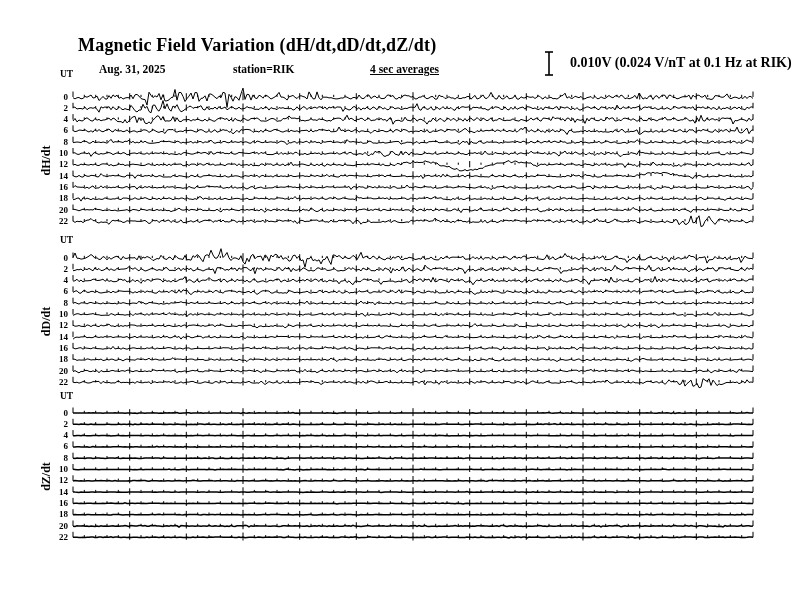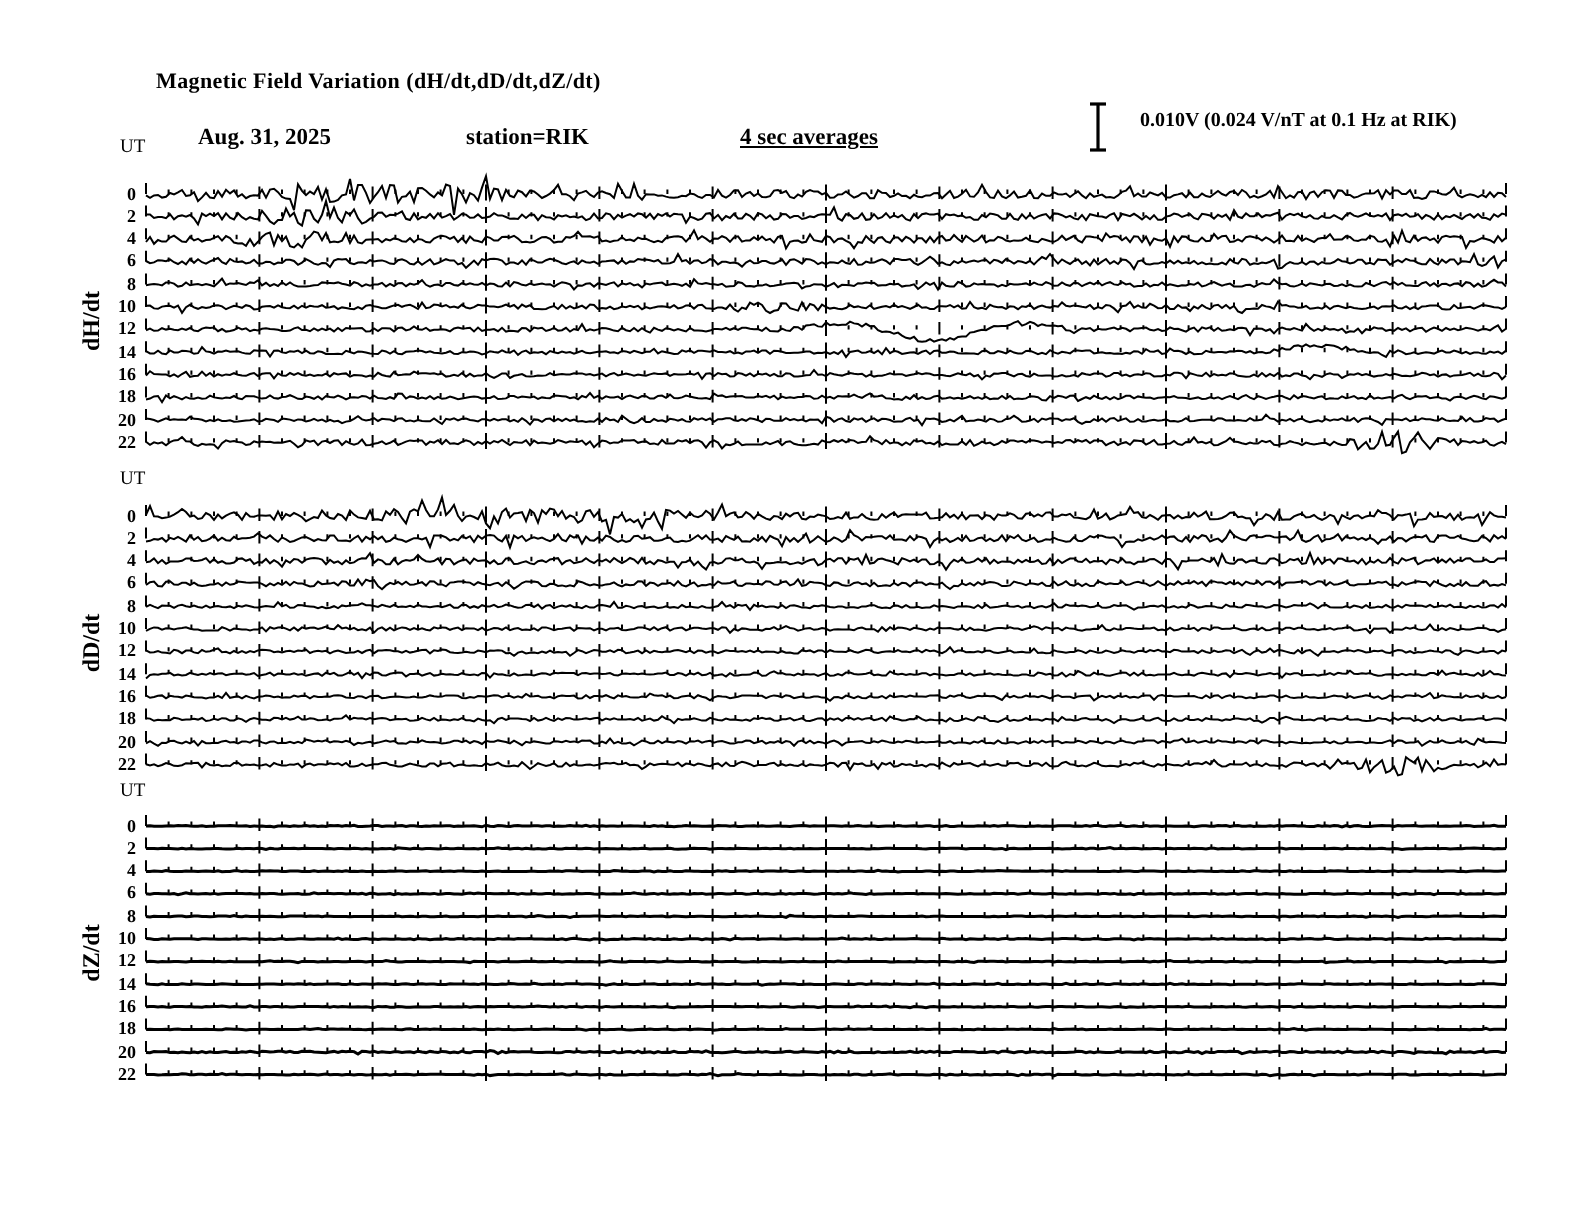--- a/index.html
+++ b/index.html
@@ -2,31 +2,31 @@
 <html><head>
 <meta charset="utf-8">
 <style>
   html,body{margin:0;padding:0;background:#ffffff;}
   .page{
     position:relative;width:792px;height:612px;background:#ffffff;
     font-family:"Liberation Serif","DejaVu Serif",serif;color:#000;overflow:hidden;
   }
   .abs{position:absolute;}
   .title{
-    left:78px;top:35px;font-size:11px;font-weight:bold;letter-spacing:0.2px;
+    left:78px;top:35px;font-size:18px;font-weight:bold;letter-spacing:0.2px;
   }
   .hdr{top:63px;font-size:11.5px;font-weight:bold;}
   .hdr-date{left:99px;}
   .hdr-station{left:233px;text-align:center;}
   .hdr-avg{left:370px;text-decoration:underline;}
   .scalebar{left:544px;top:49px;width:240px;height:28px;}
   .scalebar-label{
-    position:absolute;left:12px;top:6px;font-size:10px;font-weight:bold;white-space:nowrap;padding-left:14px;
+    position:absolute;left:12px;top:6px;font-size:14px;font-weight:bold;white-space:nowrap;padding-left:14px;
   }
-  .ut-label{font-size:9.5px;font-weight:normal;}
+  .ut-label{font-size:9.5px;font-weight:bold;}
   .ylab{
     font-size:12px;font-weight:bold;transform:rotate(-90deg);transform-origin:center;
     width:40px;text-align:center;
   }
   .hour-labels{left:40px;width:30px;}
   .hour-label{
     position:absolute;right:2px;width:28px;text-align:right;
     font-size:9px;font-weight:bold;line-height:9px;
   }
   #chart-svg{position:absolute;left:0;top:0;}

